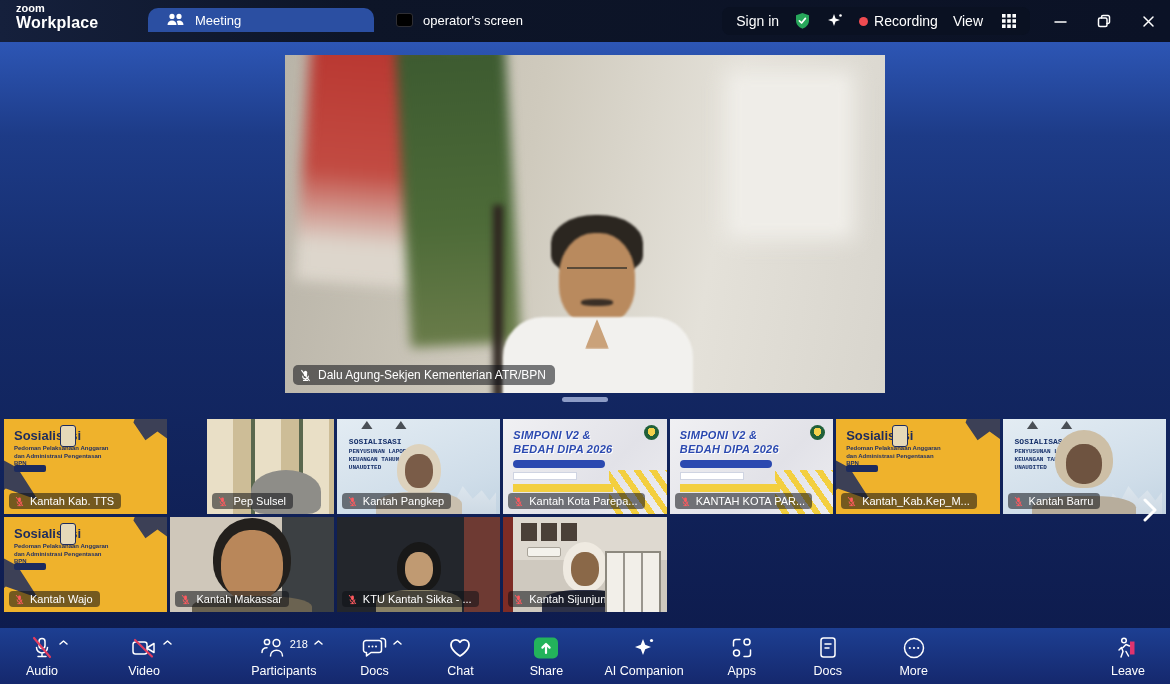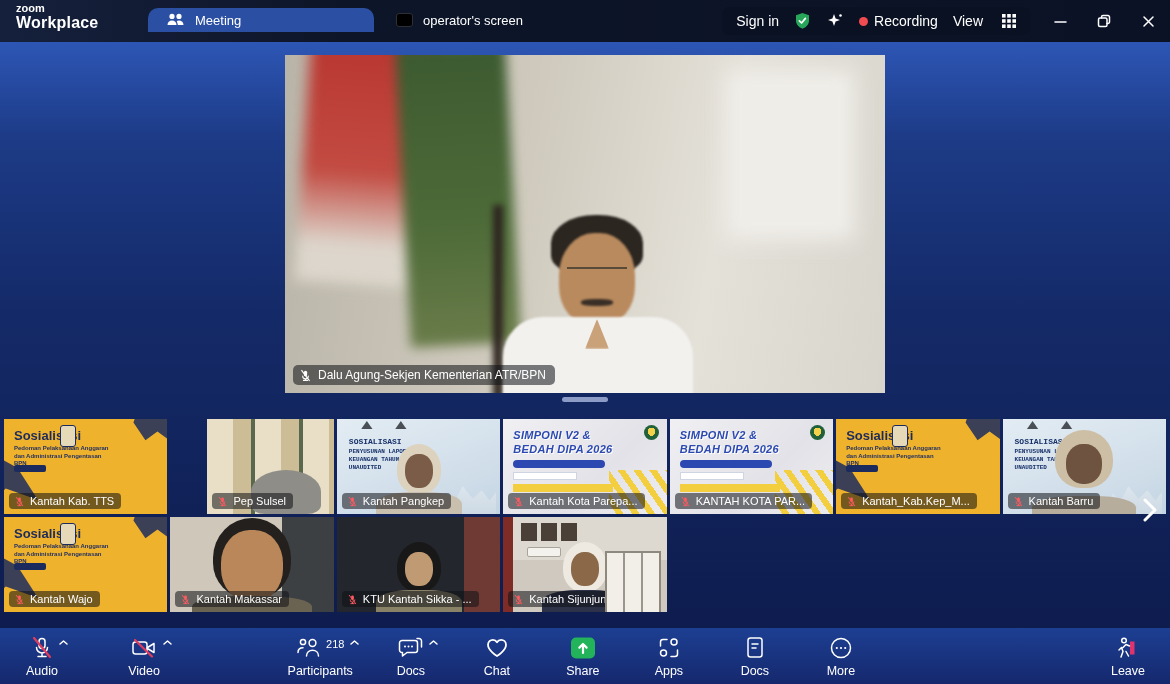--- a/index.html
+++ b/index.html
@@ -603,20 +603,29 @@
       <div class="tb-item">
         <div class="ic-row">
           <svg width="28" height="24" viewBox="0 0 28 24">
             <rect x="2" y="1.5" width="24" height="21" rx="5" fill="#23b35b"></rect>
             <path d="M14 17V8M14 8l-3.6 3.6M14 8l3.6 3.6" stroke="#fff" stroke-width="2.2" fill="none" stroke-linecap="round" stroke-linejoin="round"></path>
           </svg>
         </div>
         <div class="lab">Share</div>
       </div>
 
+      <div class="tb-item">
+        <div class="ic-row">
+          <svg width="24" height="24" viewBox="0 0 24 24">
+            <path d="M11 3l2.2 5.8L19 11l-5.8 2.2L11 19l-2.2-5.8L3 11l5.8-2.2z" class="fill-w"></path>
+            <circle cx="19.5" cy="4.5" r="1.6" class="fill-w"></circle>
+          </svg>
+        </div>
+        <div class="lab">AI Companion</div>
+      </div>
 
       <div class="tb-item">
         <div class="ic-row">
           <svg width="24" height="24" viewBox="0 0 24 24">
             <path d="M10 3.5H6A2.5 2.5 0 0 0 3.5 6v4" class="ico-w"></path>
             <circle cx="17" cy="6" r="3" class="ico-w"></circle>
             <circle cx="6.5" cy="17" r="3" class="ico-w"></circle>
             <path d="M14 20.5h4a2.5 2.5 0 0 0 2.5-2.5v-4" class="ico-w"></path>
           </svg>
         </div>

